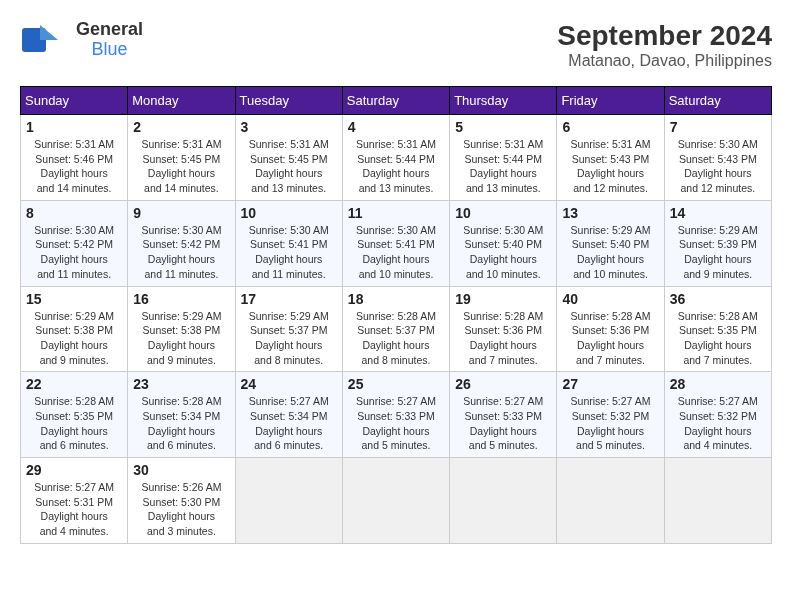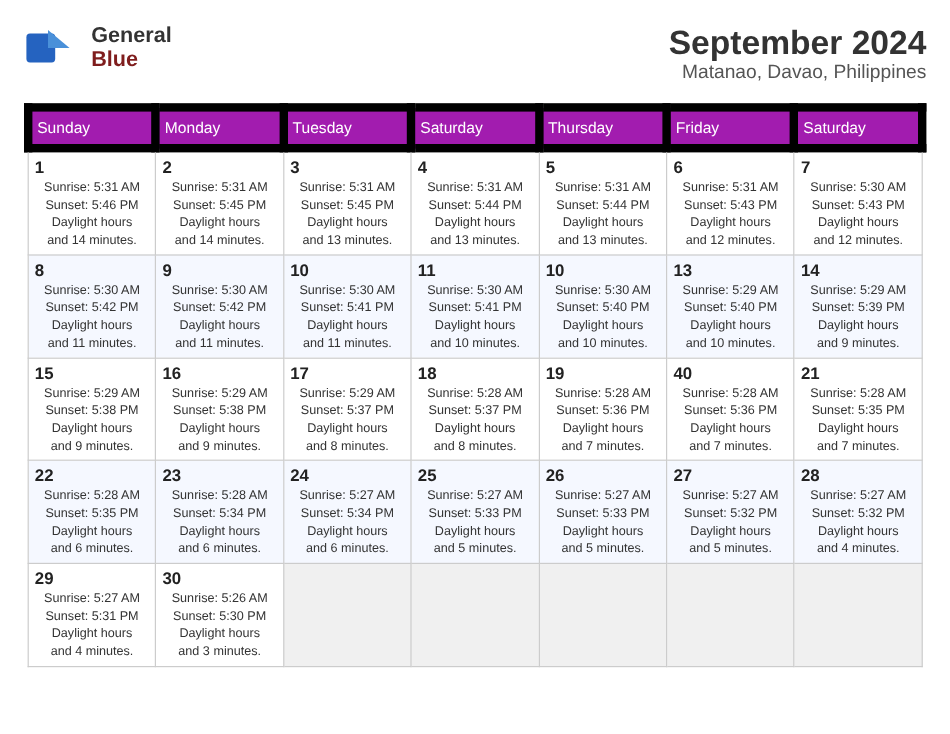--- a/index.html
+++ b/index.html
@@ -33,27 +33,27 @@
       font-size: 16px;
       font-weight: normal;
       color: #555;
     }
     .calendar {
       width: 100%;
       border-collapse: collapse;
       font-size: 11px;
     }
     .calendar th {
-      background-color: #a21caf;
+      background-color: #4c1d95;
       color: #fff;
       padding: 6px 4px;
       text-align: left;
       font-size: 13px;
       font-weight: normal;
-      border: 7px solid #000000;
+      border: 1px solid #000000;
     }
     .calendar td {
       vertical-align: top;
       padding: 4px 5px;
       border: 1px solid #ccc;
       background: #fff;
       width: 107px;
       min-height: 70px;
     }
     .calendar tr:nth-child(even) td {
@@ -83,21 +83,21 @@
   <div class="logo">
     <div style="display:flex;align-items:center;gap:16px;">
       <div style="position:relative;width:40px;height:40px;">
         <svg width="40" height="40" viewBox="0 0 40 40">
           <rect x="2" y="8" width="24" height="24" rx="3" fill="#2563c0"></rect>
           <polygon points="20,5 38,20 20,20" fill="#4a90d9"></polygon>
         </svg>
       </div>
       <div>
         <div style="font-size:18px;font-weight:bold;color:#333;line-height:1.1;">General</div>
-        <div style="font-size:18px;font-weight:bold;color:#7f1d1d;line-height:1.1;">Blue</div>
+        <div style="font-size:18px;font-weight:normal;color:#3b82f6;line-height:1.1;text-align:center;">Blue</div>
       </div>
     </div>
   </div>
   <div class="title-block">
     <h1>September 2024</h1>
     <h2>Matanao, Davao, Philippines</h2>
   </div>
 </div>
 
 <table class="calendar">
@@ -292,21 +292,21 @@
         <td>
         <span class="day-num">40</span>
         <div class="day-info">
           Sunrise: 5:28 AM<br>
           Sunset: 5:36 PM<br>
           Daylight hours<br>
           and 7 minutes.
         </div>
       </td>
         <td>
-        <span class="day-num">21</span>
+        <span class="day-num">36</span>
         <div class="day-info">
           Sunrise: 5:28 AM<br>
           Sunset: 5:35 PM<br>
           Daylight hours<br>
           and 7 minutes.
         </div>
       </td>
       </tr>
       <tr>
         <td>

